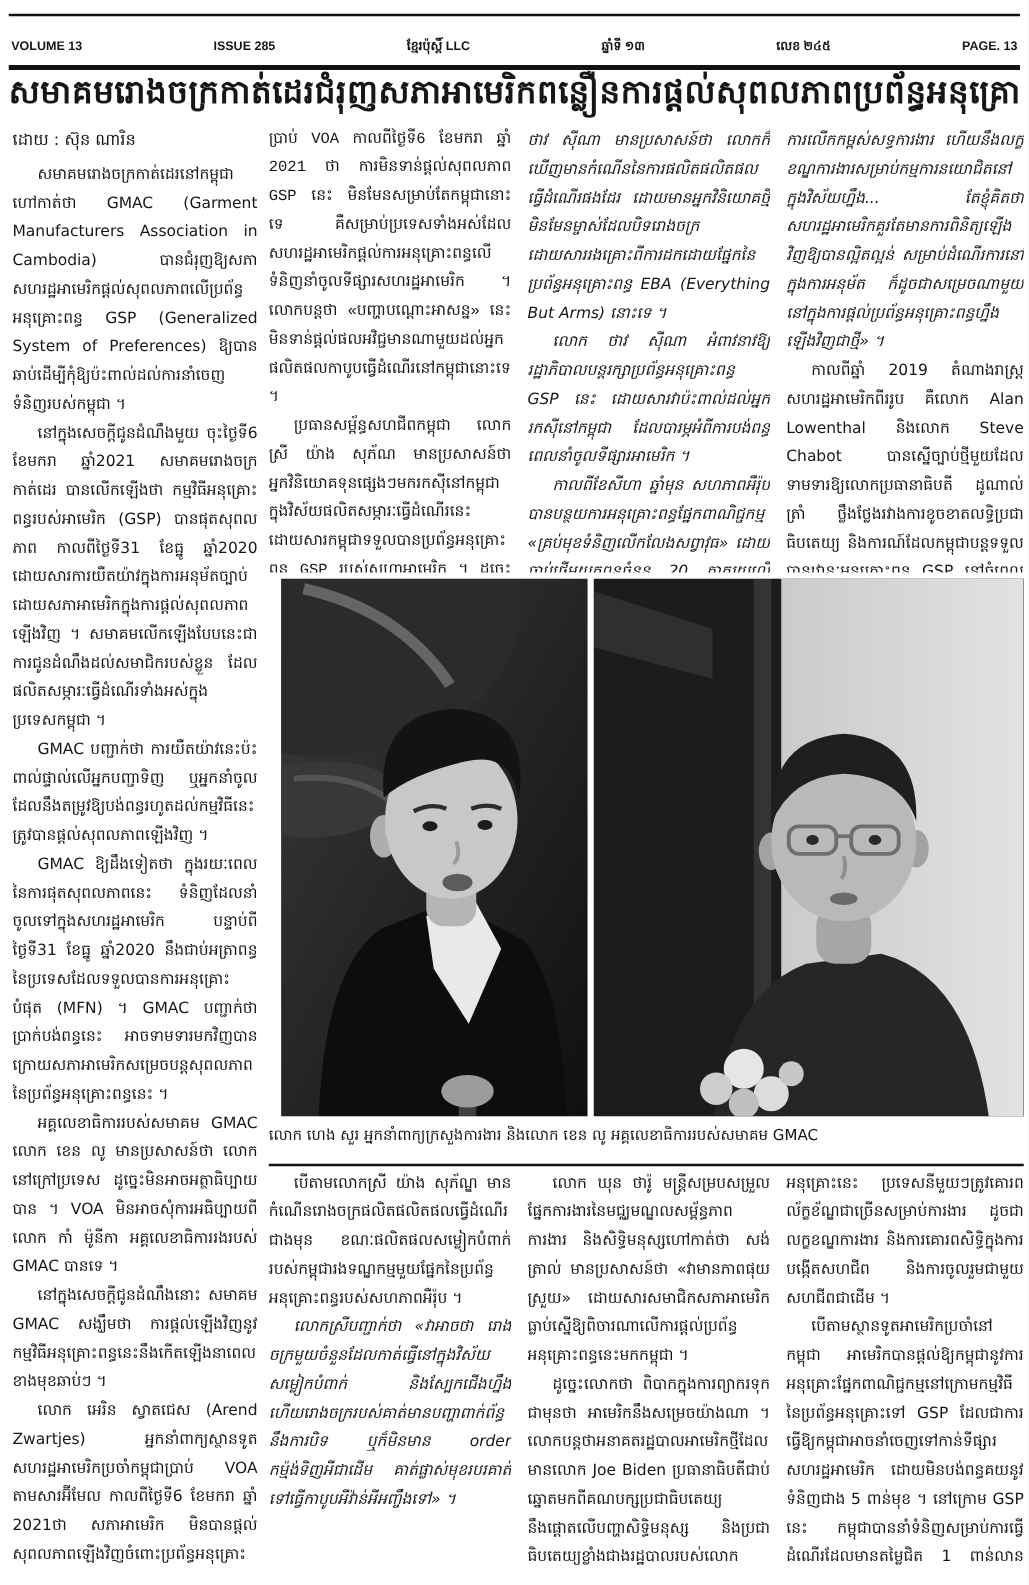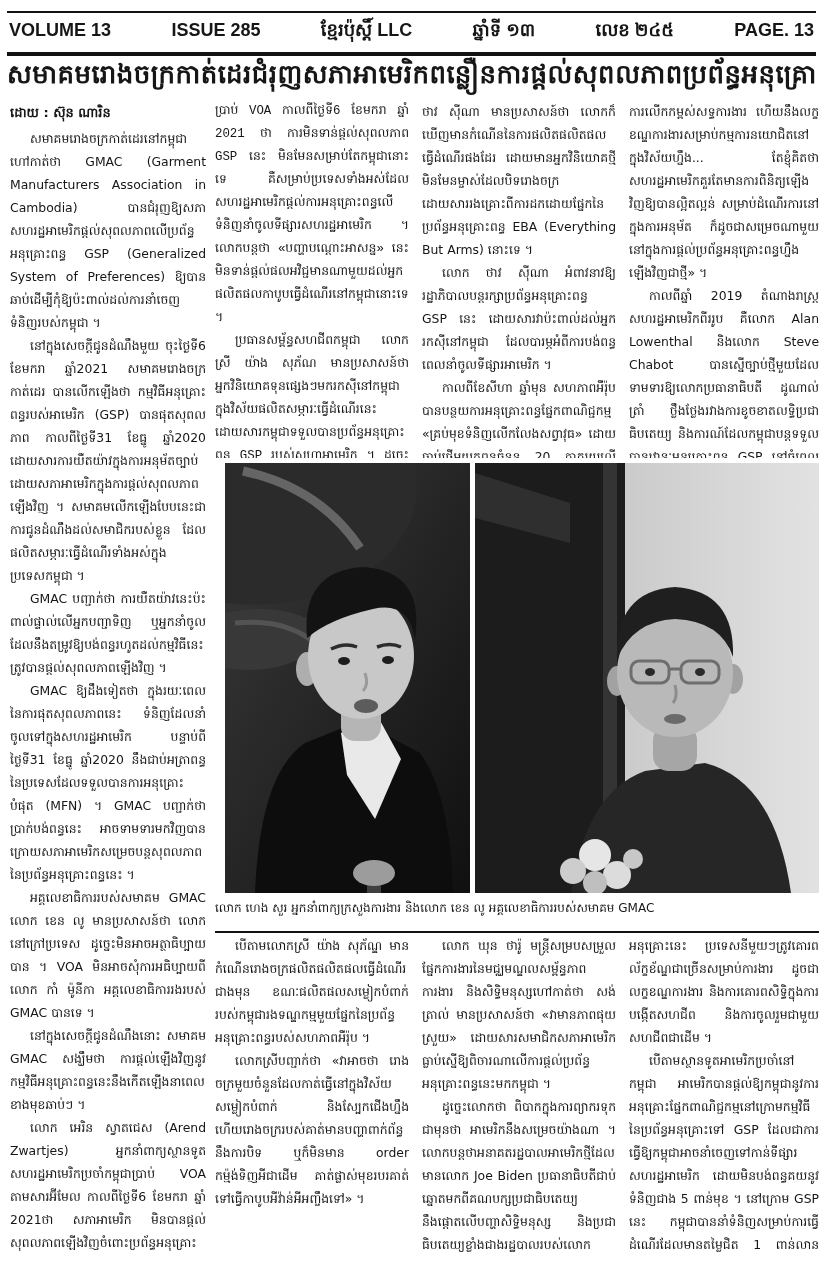--- a/index.html
+++ b/index.html
@@ -5,48 +5,48 @@
   html,body{margin:0;padding:0;background:#e8e8e8;}
   .page{
     position:relative;width:823px;height:1268px;margin:0 auto;
     background:#ffffff;color:#161616;overflow:hidden;
     font-family:"DejaVu Sans","Liberation Serif",sans-serif;
   }
   
   .masthead{
     position:absolute;left:7px;right:7px;top:11px;
     border-top:2px solid #121212;border-bottom:4px solid #121212;
-    padding:5px 2px 7px 2px;
+    padding:17px 2px 7px 2px;
     display:flex;justify-content:space-between;align-items:baseline;gap:4px;
-    font-family:"Liberation Sans",sans-serif;font-weight:bold;font-size:18px;
+    font-family:"Liberation Sans",sans-serif;font-weight:bold;font-size:10px;
     white-space:nowrap;overflow:hidden;
   }
   
   .headline{
     position:absolute;left:7px;right:7px;top:52px;height:44px;margin:0;
     font-size:26px;font-weight:bold;line-height:44px;
     text-align:center;white-space:nowrap;overflow:hidden;
     font-family:"DejaVu Sans",sans-serif;letter-spacing:.5px;
   }
   
   .col{
     position:absolute;font-size:12.4px;line-height:23px;text-align:justify;
     overflow:hidden;
   }
   .col1{left:10px;top:102px;width:196px;height:1156px;}
   .col2t{left:215px;top:100px;width:194px;height:358px;font-family:Liberation Mono, monospace;}
-  .col3t{left:422px;top:100px;width:194px;height:358px;}
+  .col3t{left:422px;top:100px;width:194px;height:358px;font-style:italic;}
   .col4t{left:629px;top:100px;width:190px;height:358px;}
   .col2b{left:215px;top:934px;width:194px;height:324px;}
   .col3b{left:422px;top:934px;width:194px;height:324px;}
   .col4b{left:629px;top:934px;width:190px;height:324px;}
-  .byline{font-weight:bold;font-size:13px;line-height:22px;margin-bottom:3px;white-space:nowrap;overflow:hidden;}
+  .byline{font-weight:normal;font-size:13px;line-height:22px;margin-bottom:3px;white-space:nowrap;overflow:hidden;}
   .para{margin:0;text-indent:20px;}
   .para.cont{text-indent:0;}
-  .para.italic{}
+  .para.italic{font-style:italic;}
   
   .photo{position:absolute;overflow:hidden;background:#222;}
   .photo svg{display:block;width:100%;height:100%;}
   .photo-left{left:225px;top:463px;width:245px;height:430px;}
   .photo-right{left:475px;top:463px;width:344px;height:430px;}
   .caption{
     position:absolute;left:215px;top:897px;width:604px;height:34px;
     font-size:12px;text-align:left;line-height:22px;
     border-bottom:2px solid #121212;white-space:nowrap;overflow:hidden;
   }

